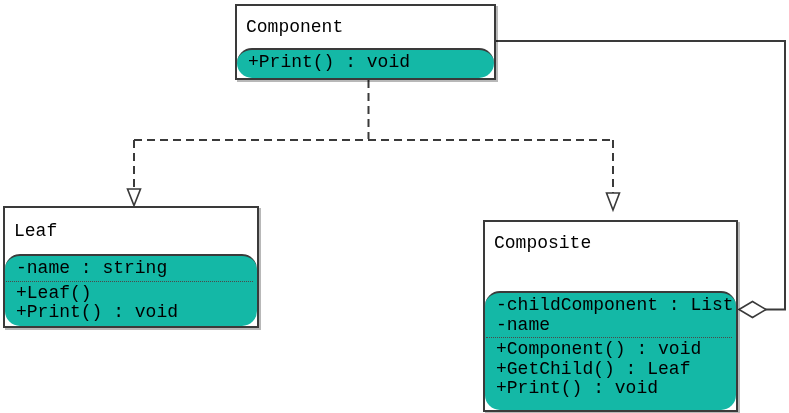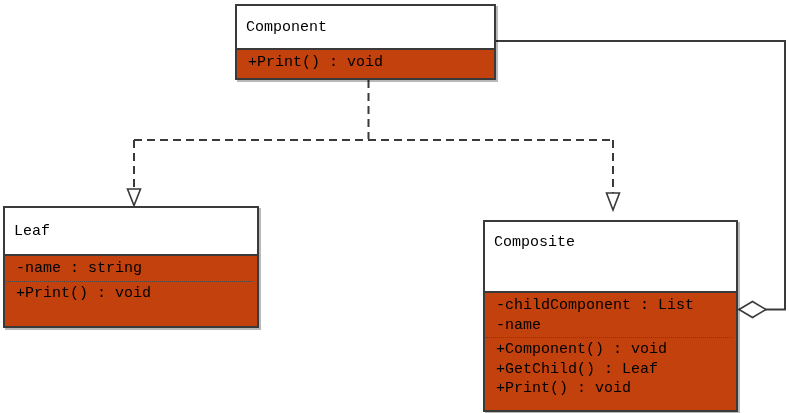--- a/index.html
+++ b/index.html
@@ -6,21 +6,21 @@
     margin: 0;
     padding: 0;
     background: #ffffff;
   }
   #stage {
     position: relative;
     width: 789px;
     height: 413px;
     background: #ffffff;
     font-family: "Liberation Mono", "DejaVu Sans Mono", monospace;
-    font-size: 15px;
+    font-size: 18px;
     color: #000000;
     overflow: hidden;
   }
   .class-box {
     position: absolute;
     box-sizing: border-box;
     background: #ffffff;
     border: 2px solid #3a3a3a;
     box-shadow: 2px 2px 0 rgba(0,0,0,0.28);
     display: flex;
@@ -31,23 +31,24 @@
     display: flex;
     align-items: center;
     padding-left: 9px;
     background: #ffffff;
     flex: 0 0 auto;
     white-space: pre;
   }
   .class-members {
     flex: 1 1 auto;
     border-top: 2px solid #3a3a3a;
-    background: #c2410c;
+    background: #14b8a6;
     padding: 3px 3px 1px 0;
     overflow: hidden;
+    border-radius: 15px;
   }
   .member-row {
     line-height: 19.5px;
     padding-left: 11px;
     white-space: pre;
   }
   .member-sep {
     border-top: 1px dotted #4a4a4a;
     margin: 2px 1px 2px 1px;
     height: 0;
@@ -102,20 +103,21 @@
     <div class="class-members">
       <div class="member-row">+Print() : void</div>
     </div>
   </div>
 
   <div id="box-leaf" class="class-box">
     <div class="class-title">Leaf</div>
     <div class="class-members">
       <div class="member-row">-name : string</div>
       <div class="member-sep"></div>
+      <div class="member-row">+Leaf()</div>
       <div class="member-row">+Print() : void</div>
     </div>
   </div>
 
   <div id="box-composite" class="class-box">
     <div class="class-title">Composite</div>
     <div class="class-members">
       <div class="member-row">-childComponent : List</div>
       <div class="member-row">-name</div>
       <div class="member-sep"></div>

